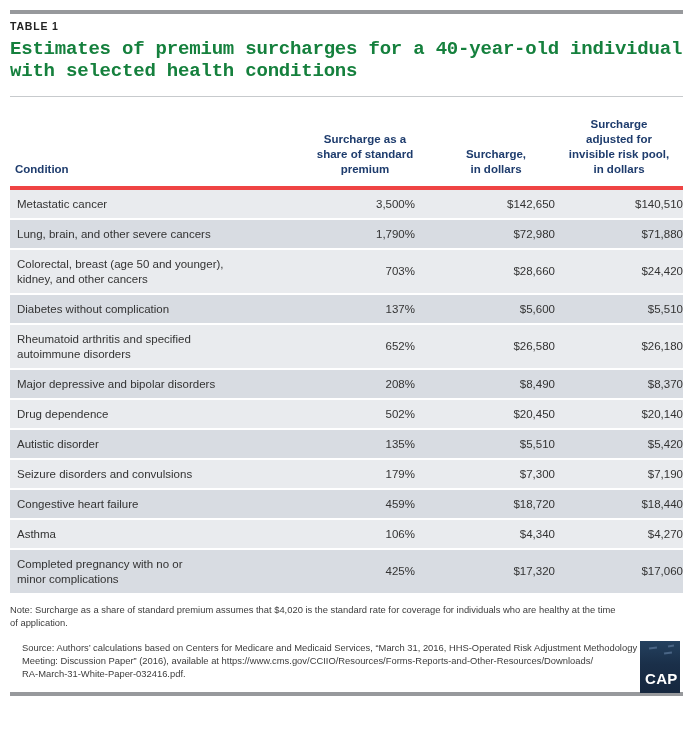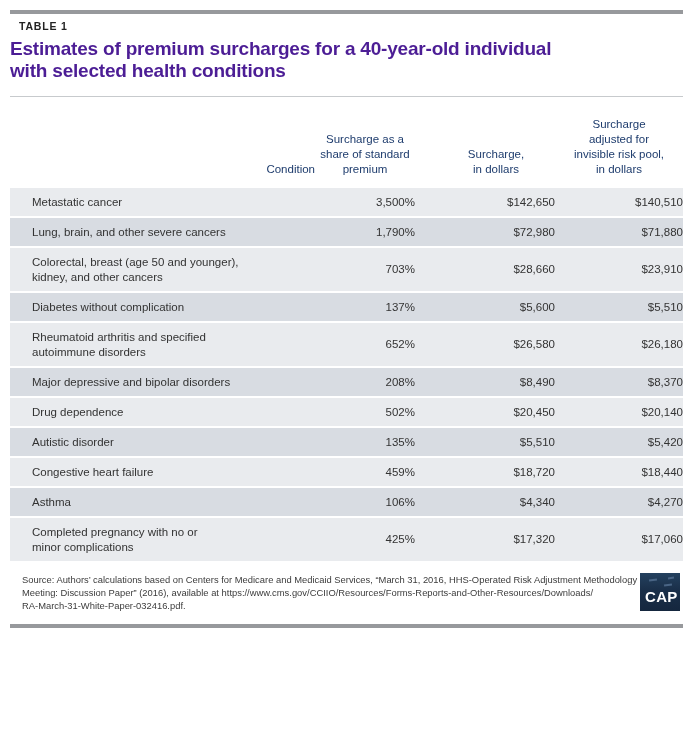--- a/index.html
+++ b/index.html
@@ -8,63 +8,63 @@
     font-family: "Liberation Sans", sans-serif; color: #333;
     overflow: hidden;
   }
   .page { width: 673px; margin: 0 auto; padding-top: 10px; position: relative; }
 
   .rule-thick { height: 4px; background: #97999c; }
   .rule-thick.bottom { margin-top: 6px; }
 
   .table-label {
     margin-top: 6px; font-size: 10.5px; font-weight: bold;
-    letter-spacing: 0.8px; color: #222; margin-left: 9px;
+    letter-spacing: 0.8px; color: #222;
   }
   .title {
     margin: 6px 0 0 0; font-size: 19px; line-height: 22px; font-weight: bold;
-    color: #4c1d95; white-space: pre-line; letter-spacing: -0.2px;
+    color: #15803d; white-space: pre-line; letter-spacing: -0.2px; font-family: Liberation Mono, monospace;
   }
   .rule-thin { height: 1px; background: #c7cacd; margin-top: 14px; }
 
   table { border-collapse: collapse; width: 100%; table-layout: fixed; }
   col.c1 { width: 305px; } col.c2 { width: 100px; }
   col.c3 { width: 140px; } col.c4 { width: 128px; }
 
   thead th {
     vertical-align: bottom; font-size: 11.5px; line-height: 15px;
-    color: #1e3c6d; font-weight: normal; padding: 20px 0 9px 0;
-    white-space: pre-line; border-bottom: 1px solid #ef4444;
-  }
-  th.h-cond { text-align: right; padding-left: 5px; }
+    color: #1e3c6d; font-weight: bold; padding: 20px 0 9px 0;
+    white-space: pre-line; border-bottom: 4px solid #ef4444;
+  }
+  th.h-cond { text-align: left; padding-left: 5px; }
   th.h-num  { text-align: center; }
   th.h-d1   { padding-left: 22px; }
 
   tbody tr { border-top: 2px solid #ffffff; }
   tbody tr:nth-child(odd)  { background: #e9ebee; }
   tbody tr:nth-child(even) { background: #d8dce2; }
   tbody td {
     font-size: 11.5px; line-height: 15px; vertical-align: middle;
     padding: 6.5px 0; color: #333;
   }
-  td.cond { text-align: left; padding-left: 22px; white-space: pre-line; }
+  td.cond { text-align: left; padding-left: 7px; white-space: pre-line; }
   td.num  { text-align: right; }
   td.d1   { padding-left: 22px; }
 
   .note {
     margin: 10px 0 0 0; font-size: 9.4px; line-height: 13px;
     color: #3c3c3c; white-space: pre-line; width: 648px;
   }
   .footer { position: relative; margin-top: 6px; min-height: 45px; }
   .source {
     margin: 12px; font-size: 9.4px; line-height: 13px;
     color: #3c3c3c; white-space: pre-line; width: 630px;
   }
   .cap-logo {
-    position: absolute; top: 0; right: 3px; width: 40px; height: 38px;
+    position: absolute; top: 0; right: 3px; width: 40px; height: 52px;
     background: linear-gradient(180deg, #24415f 0%, #1a2f49 45%, #15273e 100%);
   }
   .cap-text {
     position: absolute; left: 5px; bottom: 6px; color: #ffffff;
     font-weight: bold; font-size: 15px; letter-spacing: 0.3px;
   }
   .flag-mark { position: absolute; background: #4a6585; width: 8px; height: 2px; }
   .flag-mark.m1 { top: 6px; left: 9px; transform: rotate(-8deg); }
   .flag-mark.m2 { top: 11px; left: 24px; transform: rotate(-8deg); }
   .flag-mark.m3 { top: 4px; left: 28px; transform: rotate(-8deg); width: 6px; }
@@ -115,21 +115,21 @@
         <td class="cond">Lung, brain, and other severe cancers</td>
         <td class="num">1,790%</td>
         <td class="num d1">$72,980</td>
         <td class="num">$71,880</td>
       </tr>
       <tr>
         <td class="cond">Colorectal, breast (age 50 and younger),
 kidney, and other cancers</td>
         <td class="num">703%</td>
         <td class="num d1">$28,660</td>
-        <td class="num">$23,910</td>
+        <td class="num">$24,420</td>
       </tr>
       <tr>
         <td class="cond">Diabetes without complication</td>
         <td class="num">137%</td>
         <td class="num d1">$5,600</td>
         <td class="num">$5,510</td>
       </tr>
       <tr>
         <td class="cond">Rheumatoid arthritis and specified
 autoimmune disorders</td>
@@ -149,20 +149,26 @@
         <td class="num d1">$20,450</td>
         <td class="num">$20,140</td>
       </tr>
       <tr>
         <td class="cond">Autistic disorder</td>
         <td class="num">135%</td>
         <td class="num d1">$5,510</td>
         <td class="num">$5,420</td>
       </tr>
       <tr>
+        <td class="cond">Seizure disorders and convulsions</td>
+        <td class="num">179%</td>
+        <td class="num d1">$7,300</td>
+        <td class="num">$7,190</td>
+      </tr>
+      <tr>
         <td class="cond">Congestive heart failure</td>
         <td class="num">459%</td>
         <td class="num d1">$18,720</td>
         <td class="num">$18,440</td>
       </tr>
       <tr>
         <td class="cond">Asthma</td>
         <td class="num">106%</td>
         <td class="num d1">$4,340</td>
         <td class="num">$4,270</td>
@@ -170,20 +176,22 @@
       <tr>
         <td class="cond">Completed pregnancy with no or
 minor complications</td>
         <td class="num">425%</td>
         <td class="num d1">$17,320</td>
         <td class="num">$17,060</td>
       </tr>
     </tbody>
   </table>
 
+  <p class="note">Note: Surcharge as a share of standard premium assumes that $4,020 is the standard rate for coverage for individuals who are healthy at the time
+of application.</p>
 
   <div class="footer">
     <p class="source">Source: Authors’ calculations based on Centers for Medicare and Medicaid Services, “March 31, 2016, HHS-Operated Risk Adjustment Methodology
 Meeting: Discussion Paper” (2016), available at https://www.cms.gov/CCIIO/Resources/Forms-Reports-and-Other-Resources/Downloads/
 RA-March-31-White-Paper-032416.pdf.</p>
     <div class="cap-logo">
       <span class="flag-mark m1"></span>
       <span class="flag-mark m2"></span>
       <span class="flag-mark m3"></span>
       <span class="cap-text">CAP</span>

